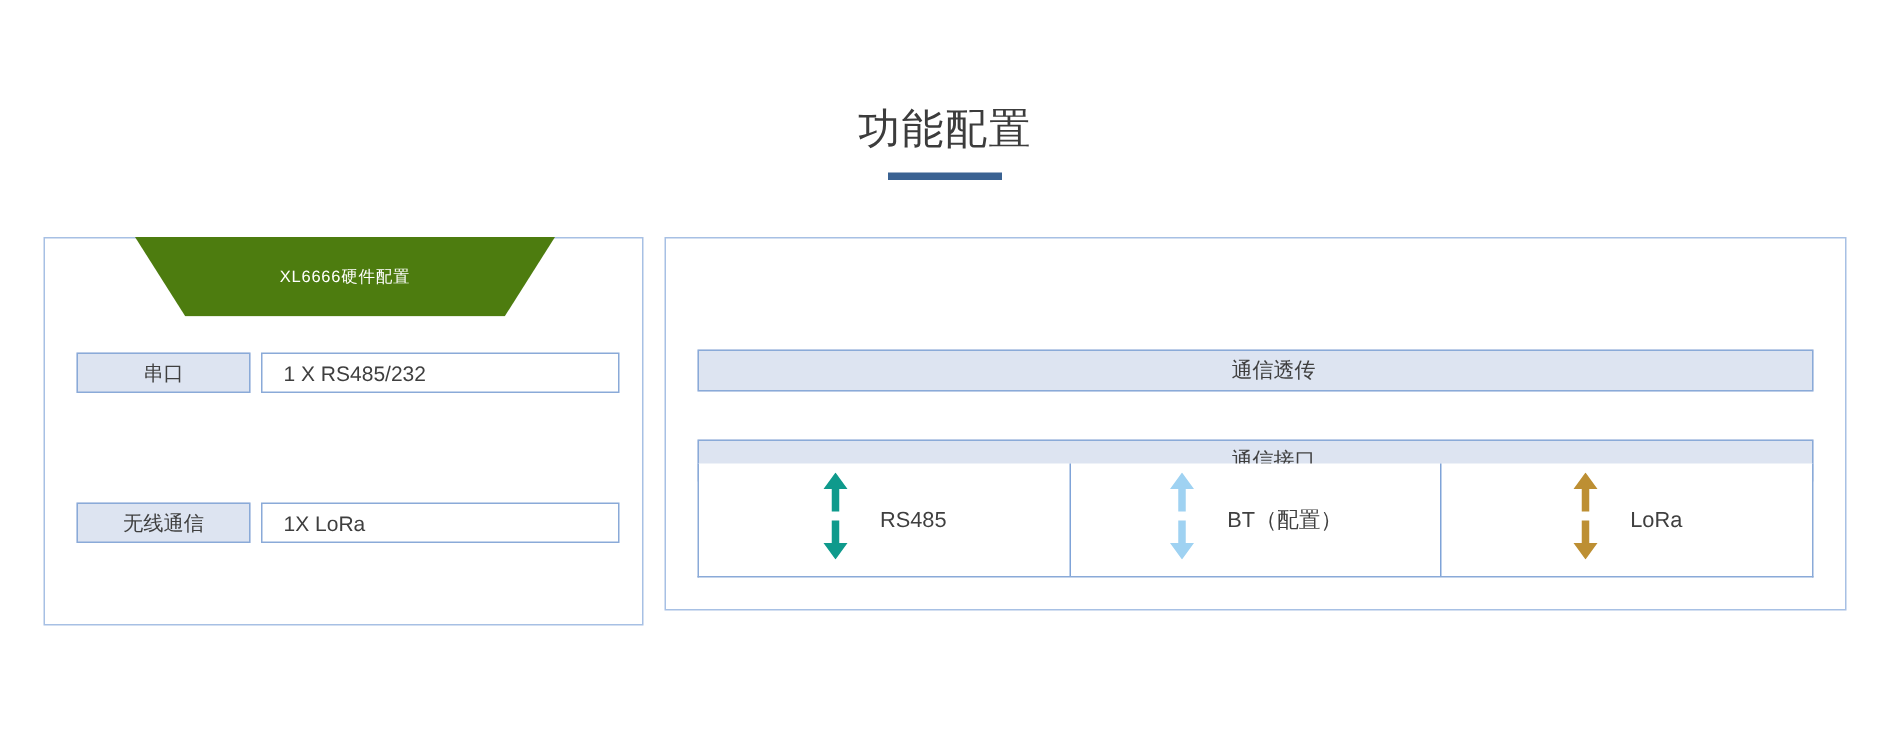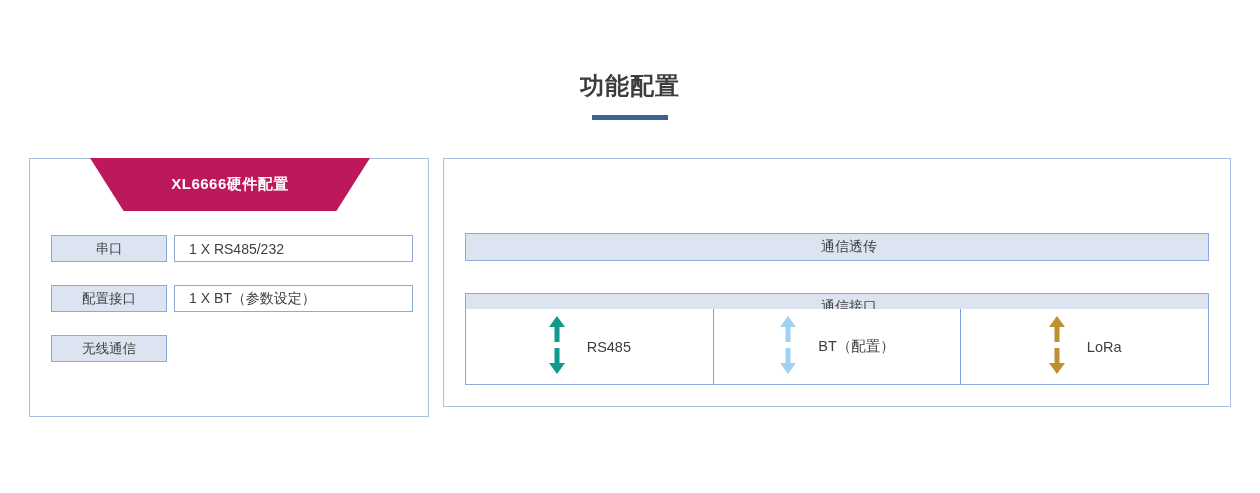--- a/index.html
+++ b/index.html
@@ -17,22 +17,22 @@
 
   
   #page-title-wrap {
     position: absolute;
     left: 0;
     top: 68px;
     width: 1260px;
     text-align: center;
   }
   #page-title {
-    font-size: 24px;
-    font-weight: bold;
+    font-size: 28px;
+    font-weight: normal;
     color: #3c3c3c;
     letter-spacing: 1px;
     line-height: 36px;
   }
   #title-underline {
     width: 76px;
     height: 5px;
     background: #3a6292;
     margin: 11px auto 0 auto;
   }
@@ -54,24 +54,24 @@
     left: 443px;
     top: 158px;
     width: 788px;
     height: 249px;
   }
 
   
   .ribbon {
     position: absolute;
     top: -1px;
-    background: #be185d;
+    background: #4d7c0f;
     color: #ffffff;
-    font-size: 15px;
-    font-weight: bold;
+    font-size: 11px;
+    font-weight: normal;
     display: flex;
     align-items: center;
     justify-content: center;
     -webkit-clip-path: polygon(0 0, 100% 0, 88% 100%, 12% 100%);
     clip-path: polygon(0 0, 100% 0, 88% 100%, 12% 100%);
     letter-spacing: 0.5px;
   }
   #ribbon-hardware {
     left: 60px;
     width: 280px;
@@ -176,27 +176,24 @@
 
 <div class="panel" id="panel-hardware">
 
   <div class="ribbon" id="ribbon-hardware">XL6666硬件配置</div>
 
   <div class="hw-row" id="hw-row-0">
     <div class="hw-label">串口</div>
     <div class="hw-value">1 X RS485/232</div>
   </div>
 
-  <div class="hw-row" id="hw-row-1">
-    <div class="hw-label">配置接口</div>
-    <div class="hw-value">1 X BT（参数设定）</div>
-  </div>
 
   <div class="hw-row" id="hw-row-2">
     <div class="hw-label">无线通信</div>
+    <div class="hw-value">1X LoRa</div>
   </div>
 
 </div>
 
 <div class="panel" id="panel-function">
 
 
   <div class="fn-bar" id="fn-bar-transparent">通信透传</div>
 
   <div class="fn-bar" id="fn-bar-interface">通信接口</div>

